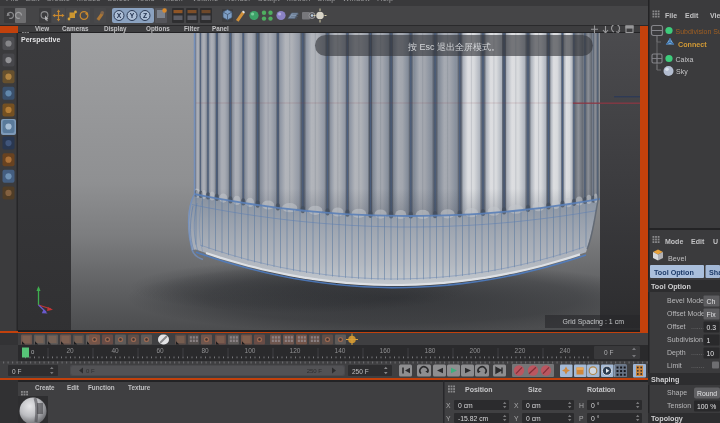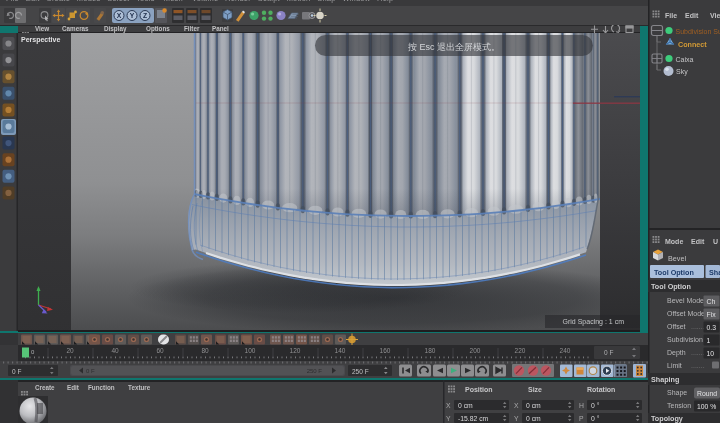--- a/index.html
+++ b/index.html
@@ -1,16 +1,16 @@
 <!DOCTYPE html>
 <html><head><meta charset="utf-8">
 <style>
 html,body{margin:0;padding:0;background:#3e3e40;}
 *{box-sizing:border-box;font-family:"Liberation Sans",sans-serif;}
-#root{position:relative;width:720px;height:423px;overflow:hidden;background:#0f766e;}
+#root{position:relative;width:720px;height:423px;overflow:hidden;background:#c2410c;}
 </style></head>
 <body>
 <div id="root">
 <div style="position:absolute;left:0;top:0;width:720px;height:6px;background:#39393b;overflow:hidden;">
       <div style="position:absolute;left:6px;top:-6.5px;font-size:7.5px;color:#9a9a9c;letter-spacing:0.2px;white-space:nowrap">File&nbsp;&nbsp;&nbsp;Edit&nbsp;&nbsp;&nbsp;Create&nbsp;&nbsp;&nbsp;Modes&nbsp;&nbsp;&nbsp;Select&nbsp;&nbsp;&nbsp;Tools&nbsp;&nbsp;&nbsp;&nbsp;Mesh&nbsp;&nbsp;&nbsp;&nbsp;Volume&nbsp;&nbsp;&nbsp;Render&nbsp;&nbsp;&nbsp;Sculpt&nbsp;&nbsp;&nbsp;Motion&nbsp;&nbsp;&nbsp;Snap&nbsp;&nbsp;&nbsp;Window&nbsp;&nbsp;&nbsp;Help</div>
     </div>
 <div style="position:absolute;left:0;top:6px;width:720px;height:20px;"><svg width="720" height="20">
         <rect width="720" height="20" fill="#454547"></rect>
         <rect y="19" width="720" height="1" fill="#2a2a2c"></rect>
         <rect x="4" y="2" width="11" height="15" rx="1" fill="#3a3a3c"></rect>

